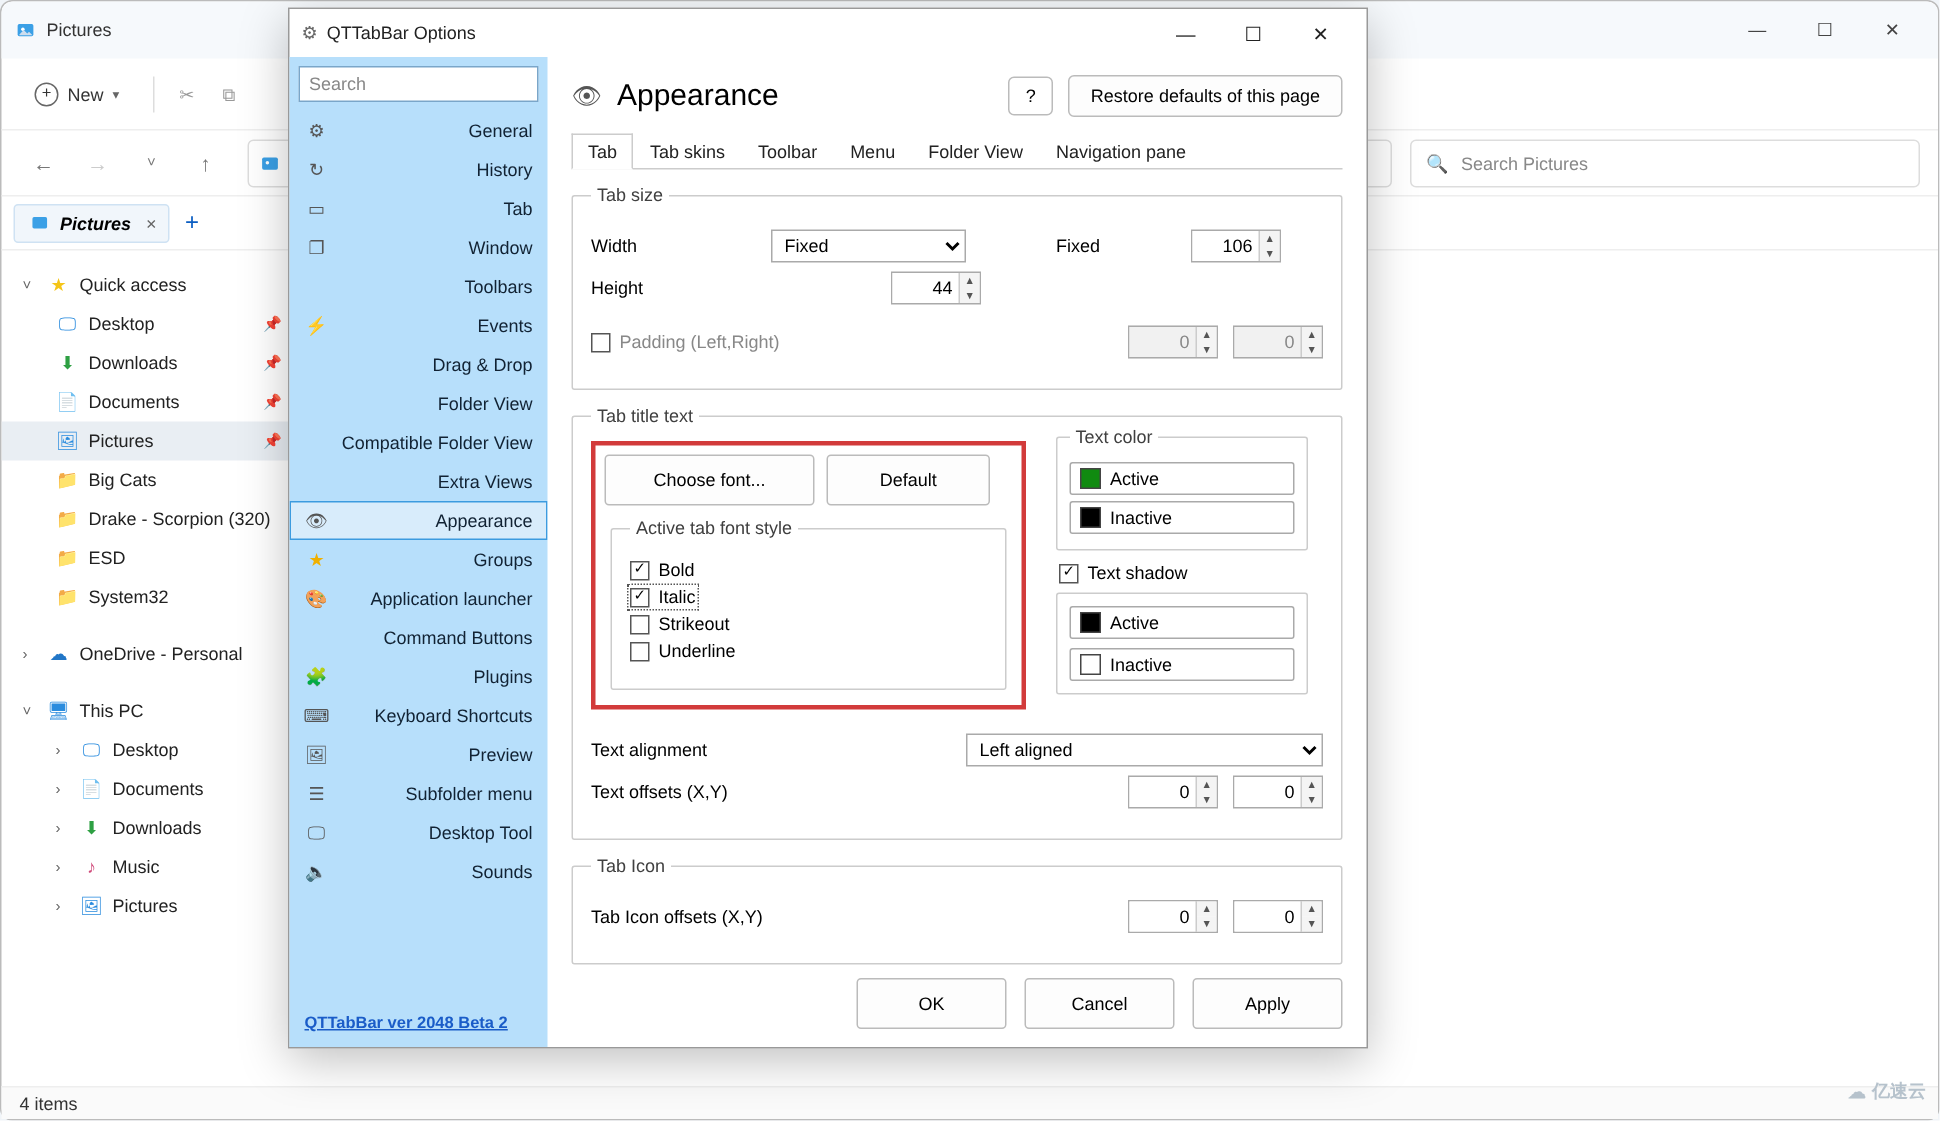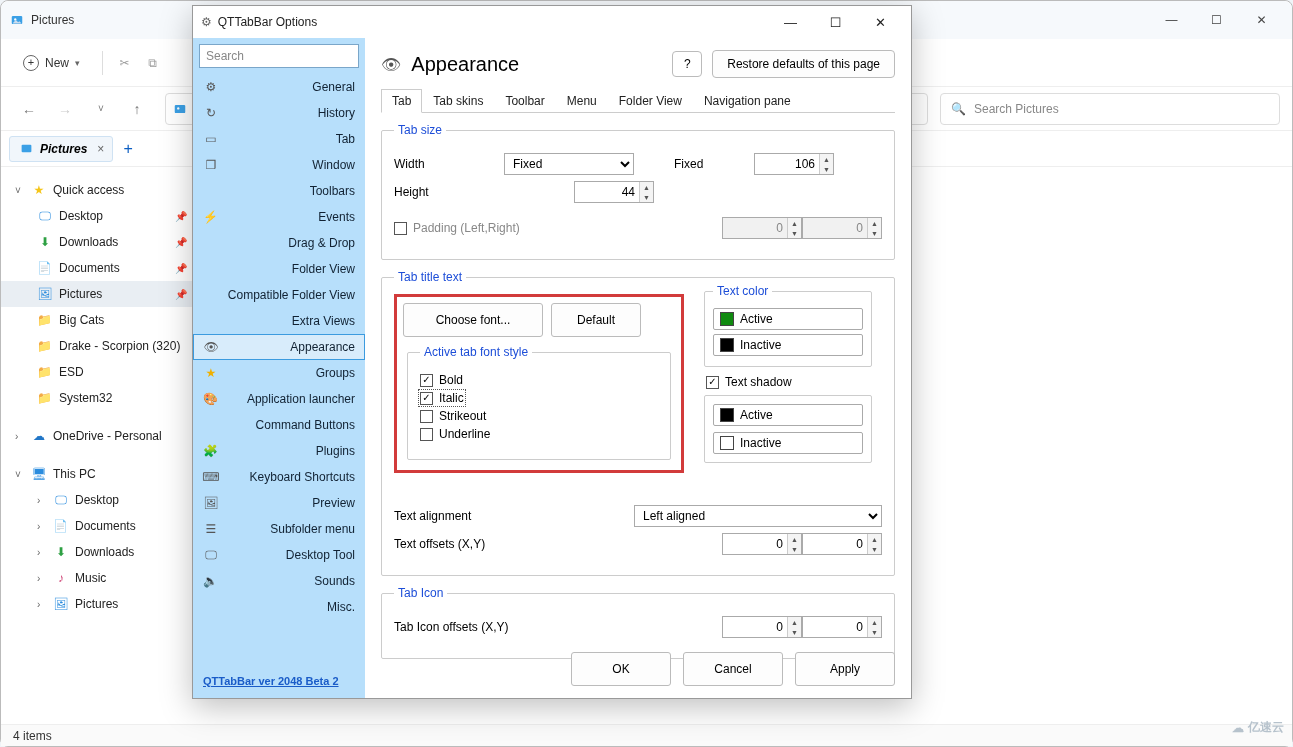--- a/index.html
+++ b/index.html
@@ -73,26 +73,26 @@
 .dlg-head h1 { font-size: 20px; font-weight: 400; }
 .dlg-head .spacer { flex: 1; }
 .dlg-help { width: 30px; height: 26px; border: 1px solid #bbb; border-radius: 4px; display: flex; align-items: center; justify-content: center; }
 .dlg-restore { height: 28px; padding: 0 14px; border: 1px solid #bbb; border-radius: 4px; display: flex; align-items: center; background: #fdfdfd; }
 
 .subtabs { display: flex; border-bottom: 1px solid #ccc; gap: 0; margin-bottom: 10px; }
 .subtab { padding: 4px 10px; color: #222; border: 1px solid transparent; border-bottom: none; position: relative; top: 1px; }
 .subtab.active { background: #fff; border-color: #ccc; border-bottom: 1px solid #fff; }
 
 fieldset { border: 1px solid #ccc; border-radius: 2px; padding: 10px 12px 14px; margin-bottom: 10px; }
-legend { padding: 0 4px; color: #1d4ed8; font-size: 12px; }
-
-.row { display: flex; align-items: center; margin: 6px 0; }
+legend { padding: 0 4px; color: #404040; font-size: 12px; }
+
+.row { display: flex; align-items: center; gap: 10px; margin: 6px 0; }
 .row label.lab { width: 110px; }
 select, input[type=text].combo { height: 22px; border: 1px solid #aaa; padding: 0 4px; background: #fff; }
-.numwrap { display: inline-flex; align-items: stretch; border: 1px solid #aaa; height: 22px; padding-left: 20px; }
+.numwrap { display: inline-flex; align-items: stretch; border: 1px solid #aaa; height: 22px; }
 .numwrap input { width: 44px; border: none; text-align: right; padding: 0 4px; }
 .numwrap .spin { width: 14px; display: flex; flex-direction: column; border-left: 1px solid #ccc; }
 .numwrap .spin div { flex: 1; font-size: 7px; display: flex; align-items: center; justify-content: center; color: #555; background: #f4f4f4; }
 .numwrap.disabled { background: #f1f1f1; }
 .numwrap.disabled input { background: #f1f1f1; color: #888; }
 
 .checkbox { display: flex; align-items: center; gap: 6px; }
 .checkbox .box { width: 13px; height: 13px; border: 1px solid #555; display: flex; align-items: center; justify-content: center; font-size: 10px; line-height: 1; background: #fff; }
 .checkbox.dotted { outline: 1px dotted #555; outline-offset: 1px; }
 
@@ -350,24 +350,20 @@
             <span>Subfolder menu</span>
           </div>
         <div class="dlg-item">
             <span class="nico">🖵</span>
             <span>Desktop Tool</span>
           </div>
         <div class="dlg-item">
             <span class="nico">🔈</span>
             <span>Sounds</span>
           </div>
-        <div class="dlg-item">
-            <span class="nico"></span>
-            <span>Misc.</span>
-          </div>
       </div>
       <div class="dlg-ver"><a>QTTabBar ver 2048 Beta 2</a></div>
     </div>
 
     <div class="dlg-main">
       <div class="dlg-head">
         <span style="color:#555;font-size:16px">👁</span>
         <h1>Appearance</h1>
         <span class="spacer"></span>
         <div class="dlg-help">
@@ -435,21 +431,21 @@
             </span>
         </div>
       </fieldset>
 
       <fieldset style="position:relative; min-height:280px;">
         <legend>Tab title text</legend>
 
         <div class="highlight" style="width:290px">
           <div class="row" style="gap:8px;margin:0 0 8px 0">
             <span class="btn" style="width:140px">Choose font...</span>
-            <span class="btn" style="width:90px">Default</span>
+            <span class="btn" style="width:109px">Default</span>
           </div>
           <fieldset style="margin:4px">
             <legend>Active tab font style</legend>
             <div class="checkbox" style="margin:4px 0">
                 <span class="box">✓</span>
                 <span>Bold</span>
               </div>
             <div class="checkbox dotted" style="margin:4px 0;width:fit-content">
                 <span class="box">✓</span>
                 <span>Italic</span>
@@ -486,21 +482,21 @@
                 <span class="swatch" style="background:#000"></span>
                 <span>Active</span>
               </div>
             <div class="swatchbtn">
                 <span class="swatch" style="background:#fff"></span>
                 <span>Inactive</span>
               </div>
           </fieldset>
         </div>
 
-        <div class="row" style="margin-top:32px">
+        <div class="row" style="margin-top:16px">
           <label style="width:240px">Text alignment</label>
           <select style="flex:1"><option>Left aligned</option></select>
         </div>
         <div class="row">
           <label style="flex:1">Text offsets (X,Y)</label>
           <span class="numwrap">
               <input value="0" style="">
               <span class="spin">
                 <div>▲</div>
                 <div>▼</div>

